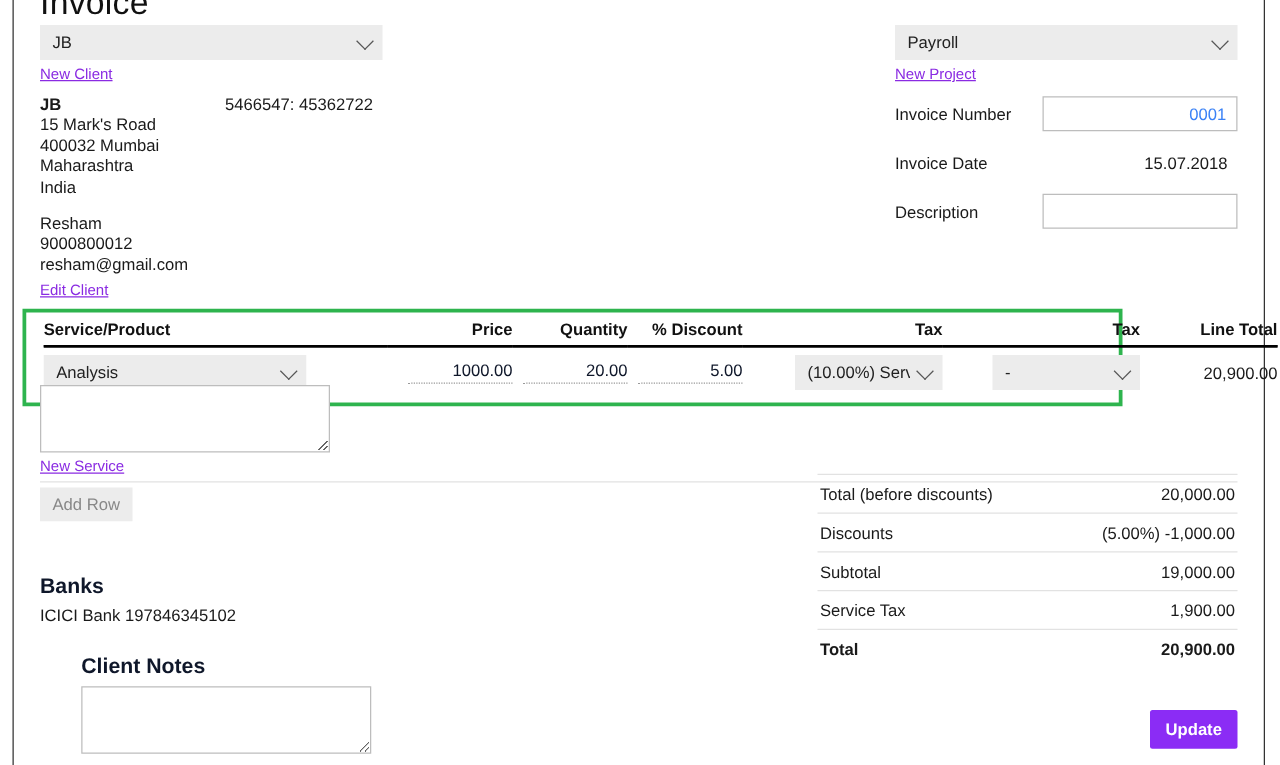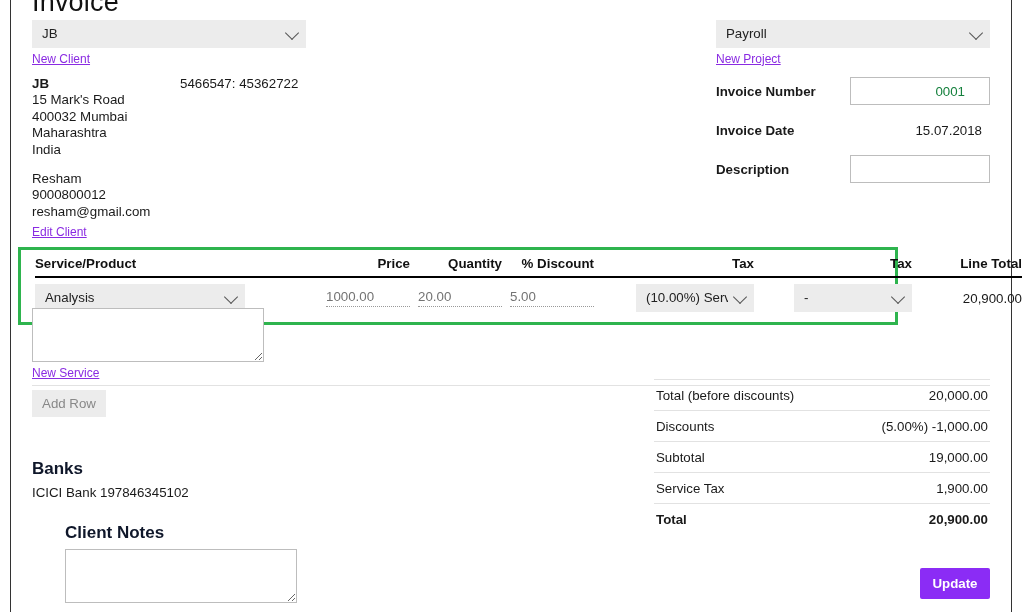--- a/index.html
+++ b/index.html
@@ -127,37 +127,36 @@
     display: flex;
     align-items: center;
     margin-top: 11px;
     height: 28px;
   }
   .form-label {
     width: 100px;
     font-size: 13.3px;
     color: #1a1a1a;
     flex: none;
-    font-weight: bold;
   }
   .form-field {
     flex: 1;
     text-align: right;
   }
   input.ui-input {
-    width: 140px;
+    width: 156px;
     height: 28px;
     box-sizing: border-box;
     border: 1px solid #bdbdbd;
     background: #fff;
     font-family: "Liberation Sans", sans-serif;
     font-size: 13.3px;
-    color: #15803d;
+    color: #3b82f6;
     text-align: right;
-    padding: 0 24px;
+    padding: 0 8px;
     outline: none;
     border-radius: 0;
   }
   .static-value {
     display: inline-block;
     width: 172px;
     text-align: right;
     font-size: 13.3px;
     padding-right: 8px;
     box-sizing: border-box;
@@ -204,22 +203,22 @@
   .col-total   { width: 110px; }
 
   .service-select { width: 210px; }
   .num-input {
     width: 84px;
     border: none;
     border-bottom: 1px dotted #999;
     background: transparent;
     font-family: "Liberation Sans", sans-serif;
     font-size: 13.3px;
-    color: #737373;
-    text-align: left;
+    color: #0f172a;
+    text-align: right;
     padding: 0 0 2px 0;
     outline: none;
     border-radius: 0;
   }
   .tax-select { width: 118px; }
   .tax-select-2 { width: 118px; }
   .line-total { padding-right: 2px; }
 
   
   .service-note {

